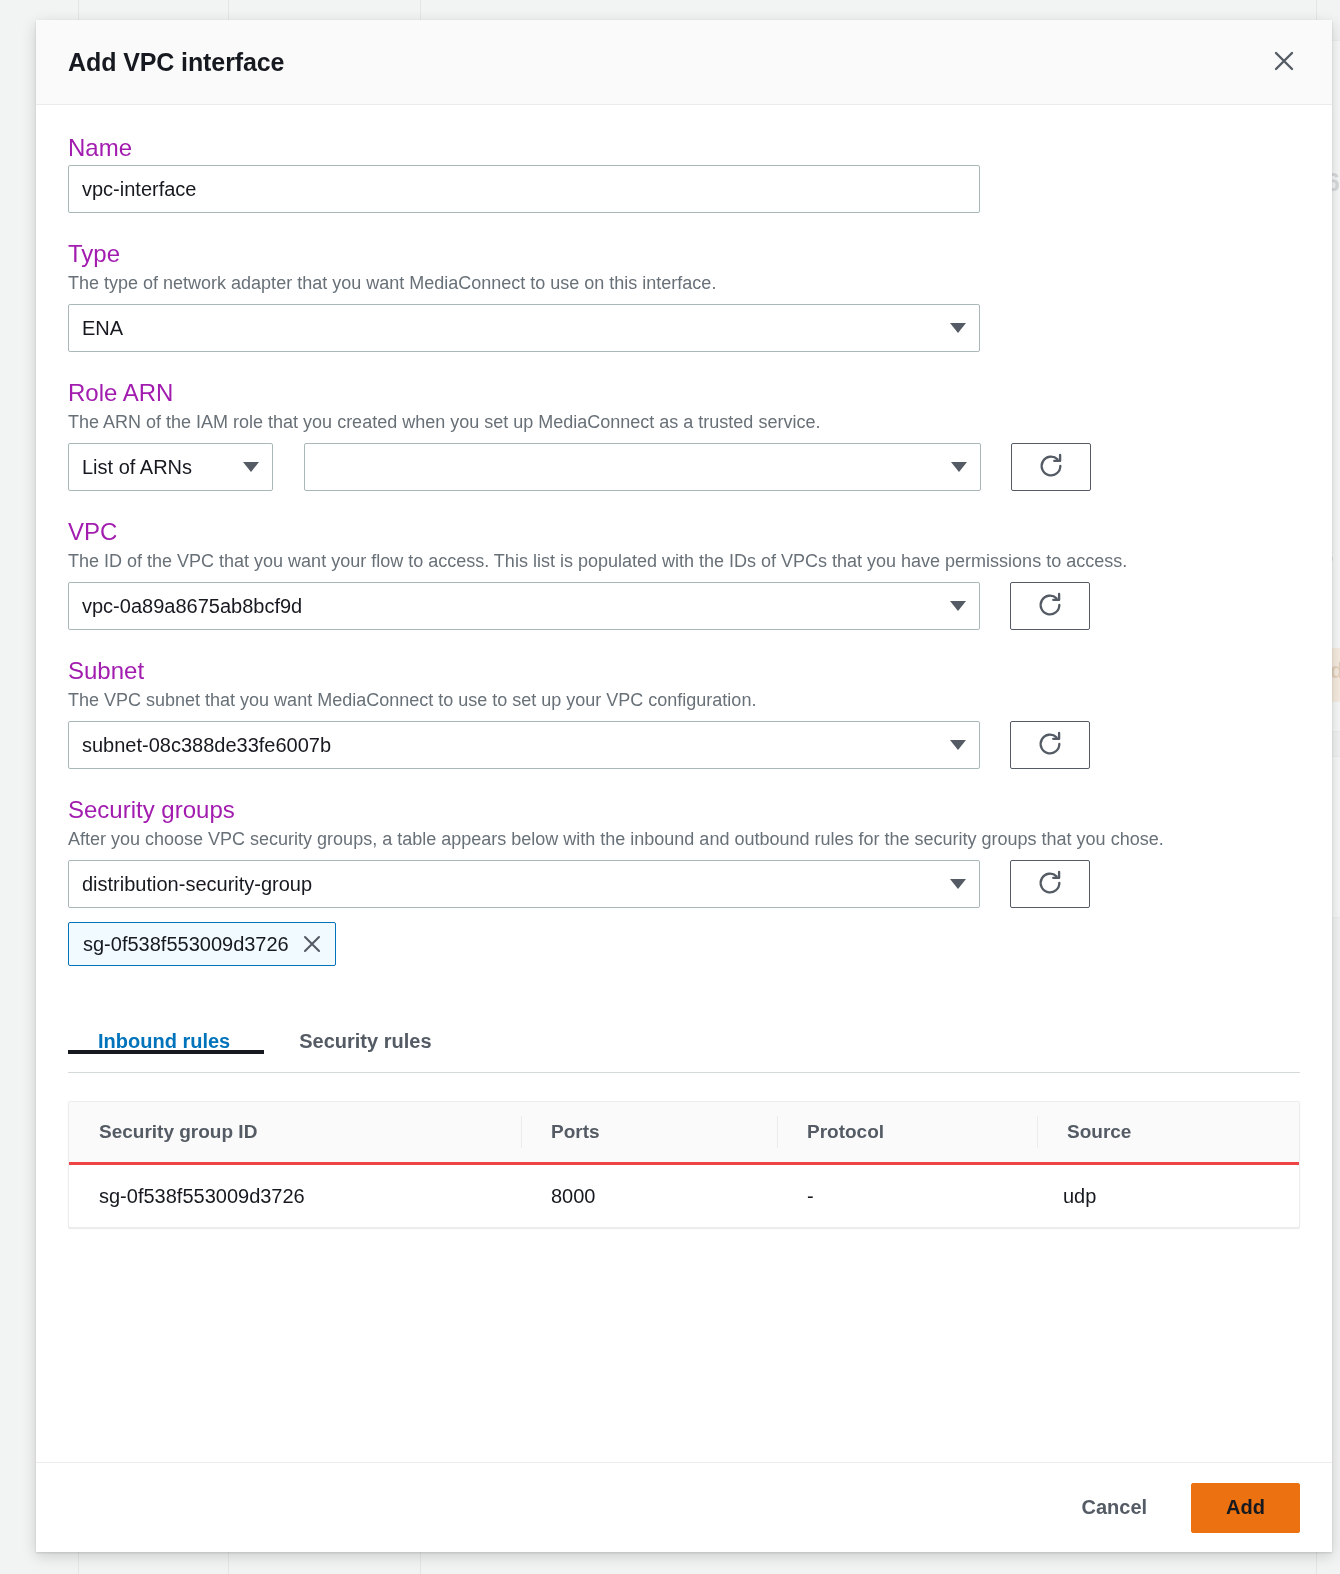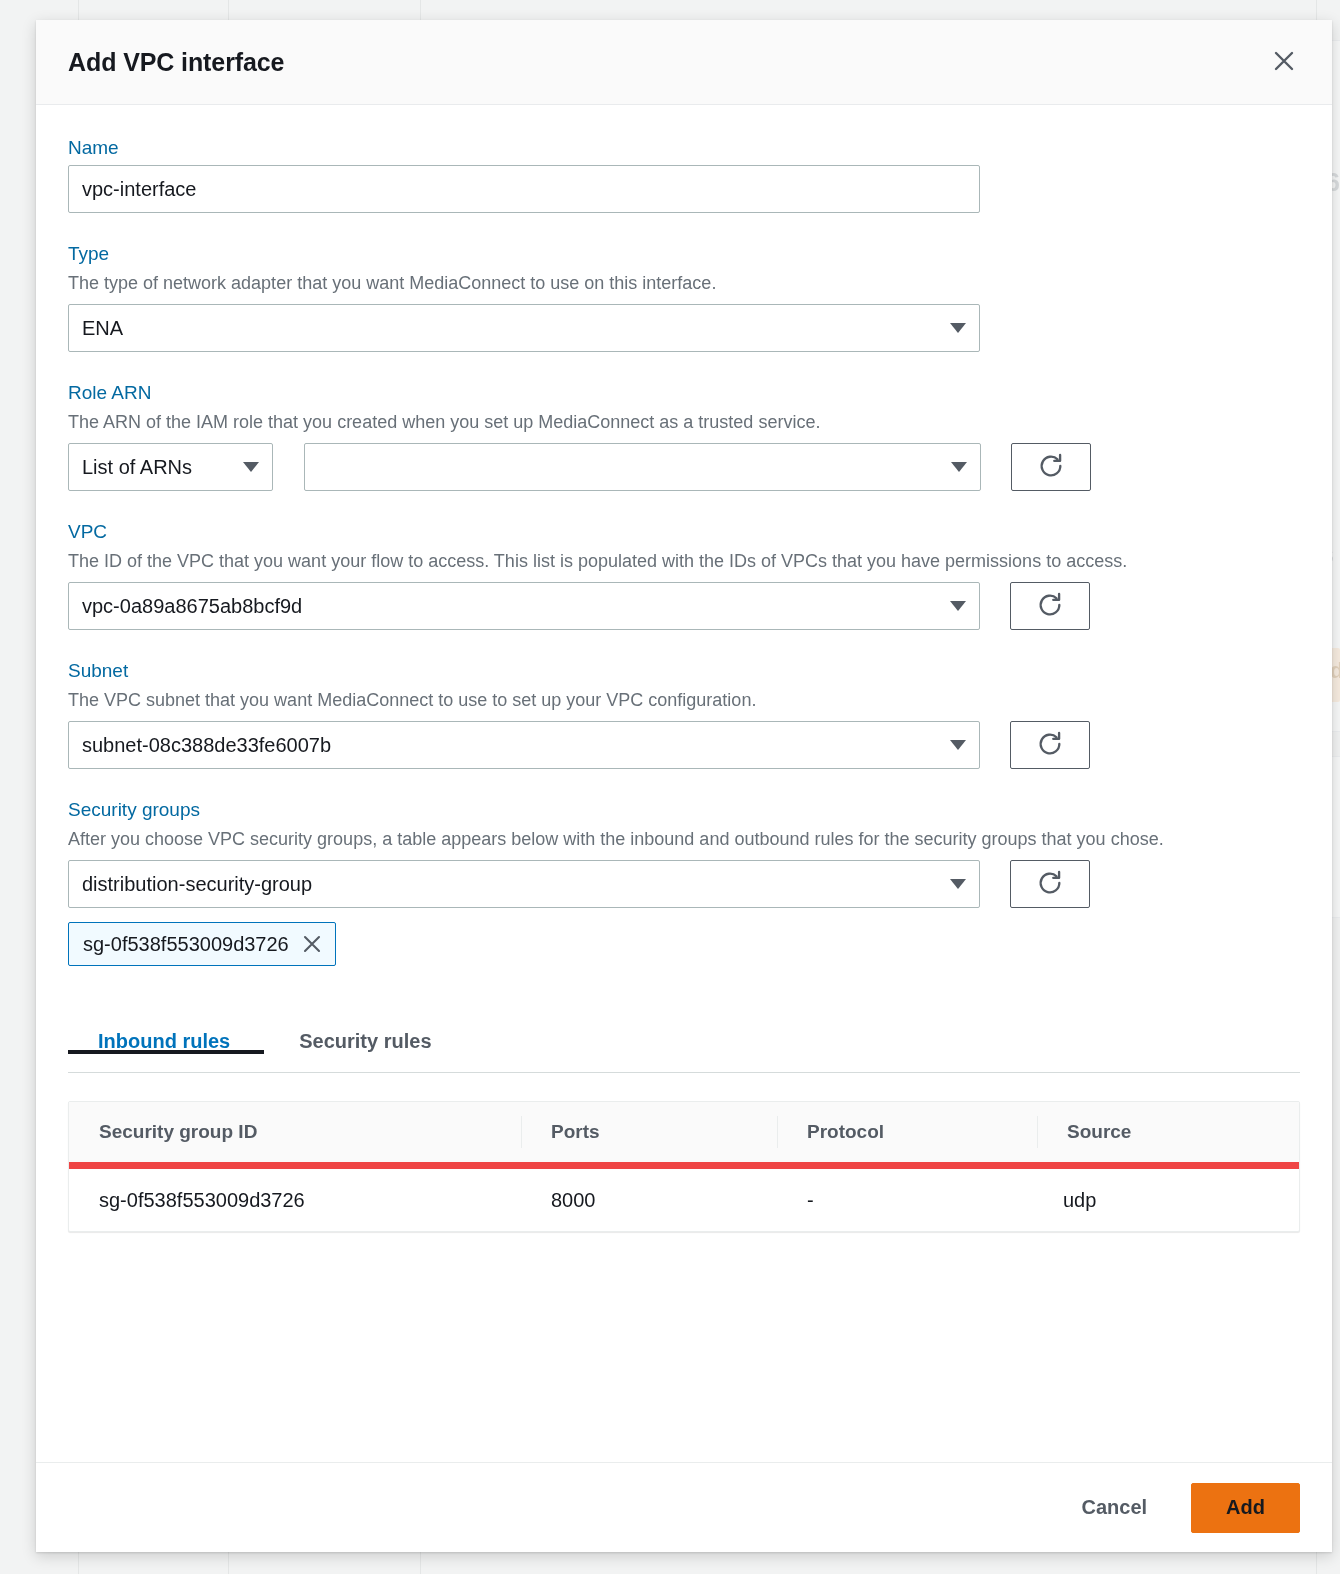--- a/index.html
+++ b/index.html
@@ -103,23 +103,23 @@
     flex: 1;
     padding: 30px 32px 0 32px;
     box-sizing: border-box;
     overflow: hidden;
   }
 
   .field {
     margin-bottom: 28px;
   }
   .field-label {
-    font-size: 19px;
+    font-size: 24px;
     font-weight: 400;
-    color: #0369a1;
+    color: #a21caf;
     line-height: 26px;
     margin-bottom: 4px;
   }
   .field-desc {
     font-size: 18px;
     color: #687078;
     line-height: 24px;
     margin-bottom: 9px;
   }
 
@@ -252,21 +252,21 @@
     margin-top: 28px;
     border: 1px solid #eaeded;
     border-radius: 2px;
     box-shadow: 0 1px 1px rgba(0,0,0,.09);
     overflow: hidden;
     background: #fff;
   }
   .table-head {
     display: flex;
     background: #fafafa;
-    border-bottom: 7px solid #ef4444;
+    border-bottom: 3px solid #ef4444;
     height: 60px;
   }
   .th {
     font-size: 19px;
     font-weight: 700;
     color: #545b64;
     display: flex;
     align-items: center;
     box-sizing: border-box;
     padding: 0 20px 0 30px;

